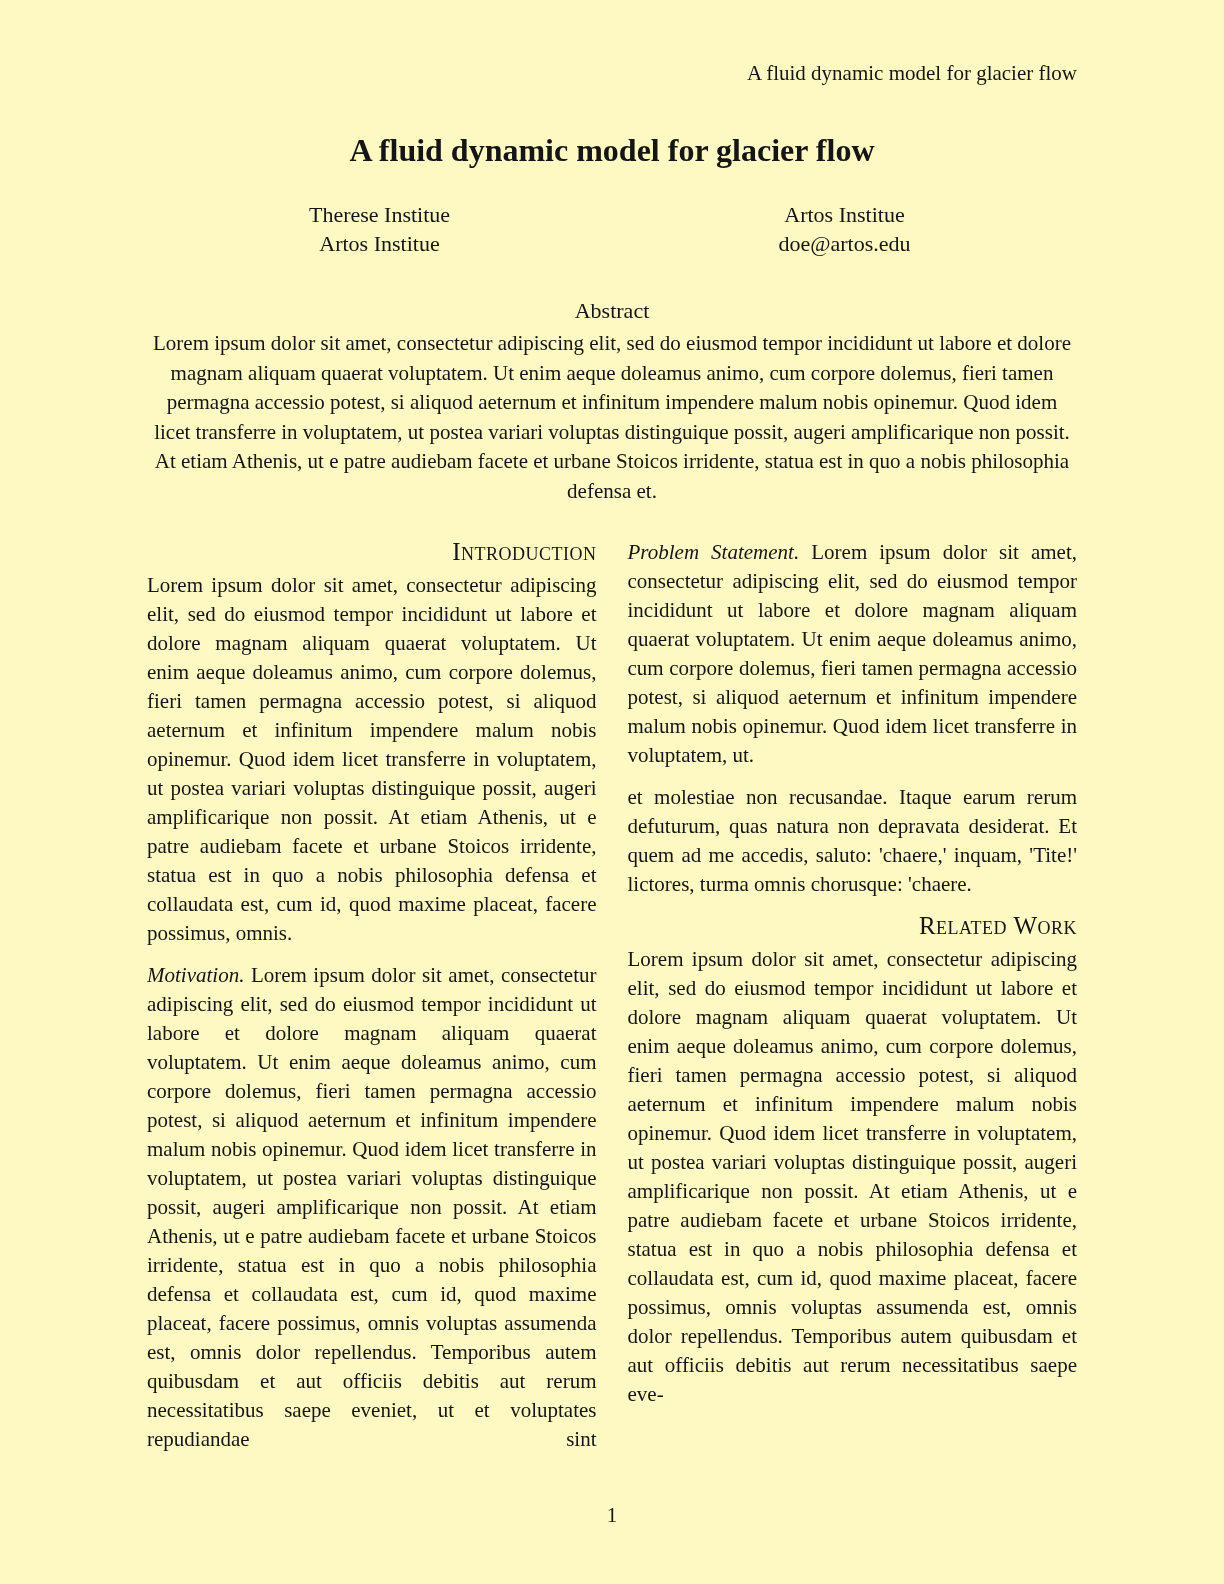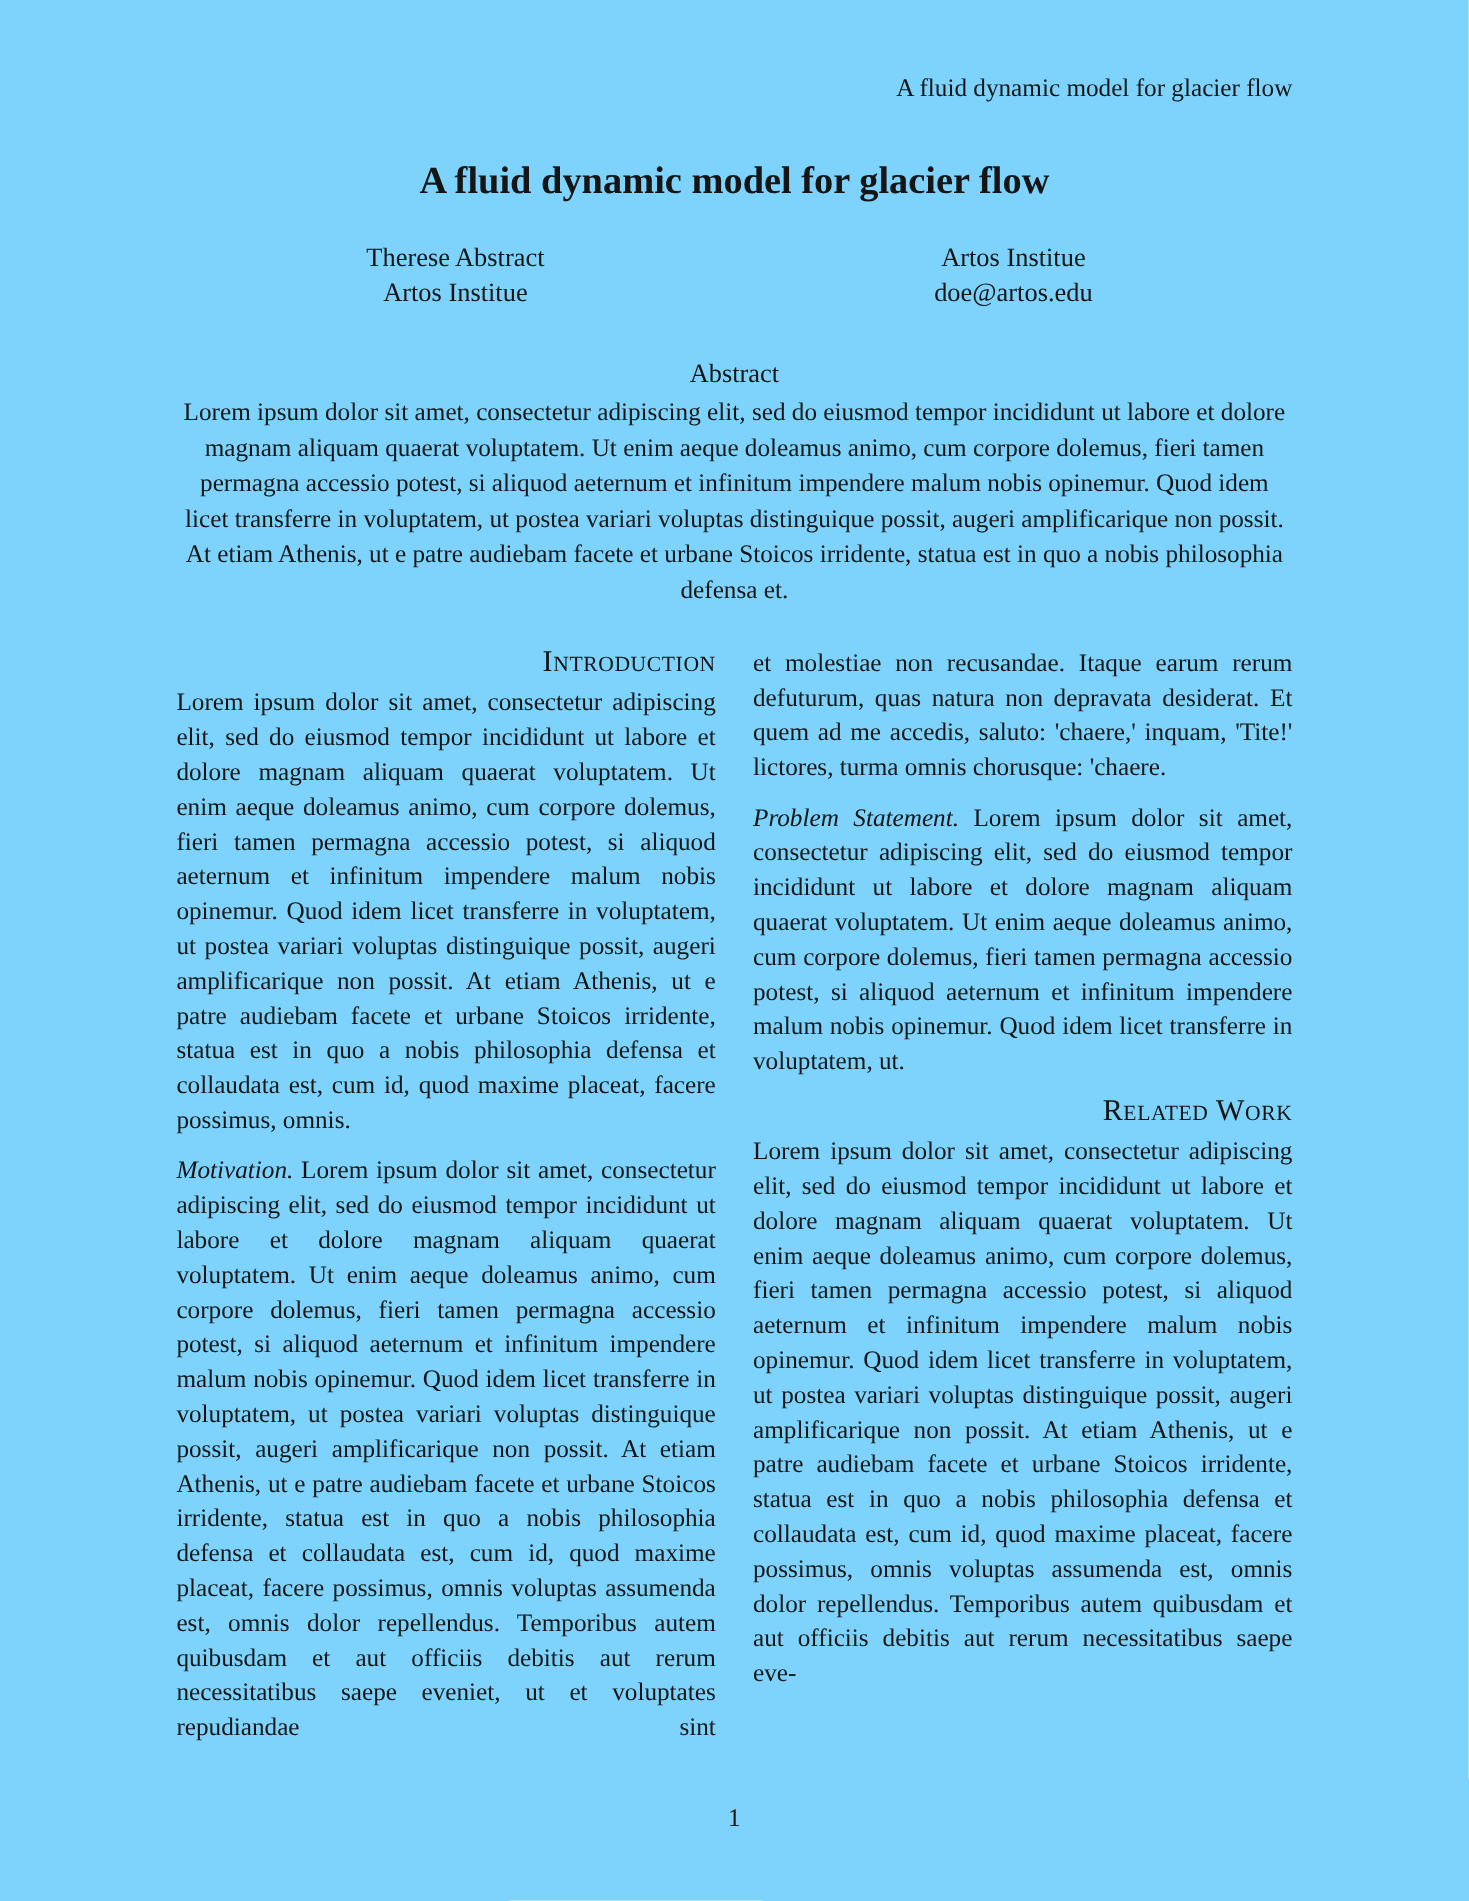--- a/index.html
+++ b/index.html
@@ -4,21 +4,21 @@
 <style>
   html, body {
     margin: 0;
     padding: 0;
     background: #ffffff;
   }
   .page {
     position: relative;
     width: 1224px;
     height: 1584px;
-    background: #7dd3fc;
+    background: #fef9c3;
     font-family: "Liberation Serif", "DejaVu Serif", serif;
     color: #151515;
     overflow: hidden;
   }
   .running-header {
     position: absolute;
     top: 60px;
     left: 147px;
     width: 930px;
     text-align: right;
@@ -122,21 +122,21 @@
 <body>
 
 <div class="page">
 
   <div class="running-header">A fluid dynamic model for glacier flow</div>
 
   <h1 class="title">A fluid dynamic model for glacier flow</h1>
 
   <div class="authors">
     <div class="author">
-      <div>Therese Abstract</div>
+      <div>Therese Institue</div>
       <div>Artos Institue</div>
     </div>
     <div class="author">
       <div>Artos Institue</div>
       <div>doe@artos.edu</div>
     </div>
   </div>
 
   <div class="abstract-heading">Abstract</div>
 
@@ -147,25 +147,25 @@
     <div class="col">
       <h2 class="section-heading">Introduction</h2>
       <p>Lorem ipsum dolor sit amet, consectetur adipiscing elit, sed do eiusmod tempor incididunt ut labore et dolore magnam aliquam quaerat voluptatem. Ut enim aeque doleamus animo, cum corpore dolemus, fieri tamen permagna accessio potest, si aliquod aeternum et infinitum impendere malum nobis opinemur. Quod idem licet transferre in voluptatem, ut postea variari voluptas distinguique possit, augeri amplificarique non possit. At etiam Athenis, ut e patre audiebam facete et urbane Stoicos irridente, statua est in quo a nobis philosophia defensa et collaudata est, cum id, quod maxime placeat, facere possimus, omnis.</p>
       <p class="justify-last">
         <span class="runin">Motivation.</span>
         <span>Lorem ipsum dolor sit amet, consectetur adipiscing elit, sed do eiusmod tempor incididunt ut labore et dolore magnam aliquam quaerat voluptatem. Ut enim aeque doleamus animo, cum corpore dolemus, fieri tamen permagna accessio potest, si aliquod aeternum et infinitum impendere malum nobis opinemur. Quod idem licet transferre in voluptatem, ut postea variari voluptas distinguique possit, augeri amplificarique non possit. At etiam Athenis, ut e patre audiebam facete et urbane Stoicos irridente, statua est in quo a nobis philosophia defensa et collaudata est, cum id, quod maxime placeat, facere possimus, omnis voluptas assumenda est, omnis dolor repellendus. Temporibus autem quibusdam et aut officiis debitis aut rerum necessitatibus saepe eveniet, ut et voluptates repudiandae sint</span>
       </p>
     </div>
 
     <div class="col">
-      <p>et molestiae non recusandae. Itaque earum rerum defuturum, quas natura non depravata desiderat. Et quem ad me accedis, saluto: 'chaere,' inquam, 'Tite!' lictores, turma omnis chorusque: 'chaere.</p>
       <p>
         <span class="runin">Problem Statement.</span>
         <span>Lorem ipsum dolor sit amet, consectetur adipiscing elit, sed do eiusmod tempor incididunt ut labore et dolore magnam aliquam quaerat voluptatem. Ut enim aeque doleamus animo, cum corpore dolemus, fieri tamen permagna accessio potest, si aliquod aeternum et infinitum impendere malum nobis opinemur. Quod idem licet transferre in voluptatem, ut.</span>
       </p>
+      <p>et molestiae non recusandae. Itaque earum rerum defuturum, quas natura non depravata desiderat. Et quem ad me accedis, saluto: 'chaere,' inquam, 'Tite!' lictores, turma omnis chorusque: 'chaere.</p>
       <h2 class="section-heading">Related Work</h2>
       <p class="justify-last">Lorem ipsum dolor sit amet, consectetur adipiscing elit, sed do eiusmod tempor incididunt ut labore et dolore magnam aliquam quaerat voluptatem. Ut enim aeque doleamus animo, cum corpore dolemus, fieri tamen permagna accessio potest, si aliquod aeternum et infinitum impendere malum nobis opinemur. Quod idem licet transferre in voluptatem, ut postea variari voluptas distinguique possit, augeri amplificarique non possit. At etiam Athenis, ut e patre audiebam facete et urbane Stoicos irridente, statua est in quo a nobis philosophia defensa et collaudata est, cum id, quod maxime placeat, facere possimus, omnis voluptas assumenda est, omnis dolor repellendus. Temporibus autem quibusdam et aut officiis debitis aut rerum necessitatibus saepe eve-</p>
     </div>
 
   </div>
 
   <div class="page-number">1</div>
 
 </div>
 

